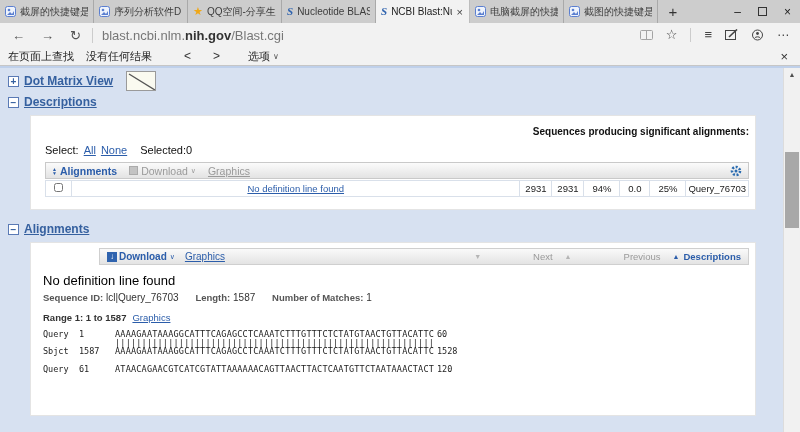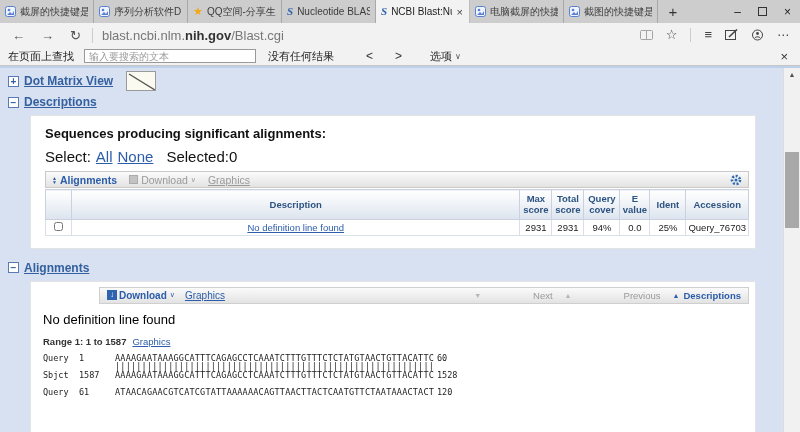--- a/index.html
+++ b/index.html
@@ -45,22 +45,22 @@
   .sb-arrow { display:block; text-align:center; font-size:7px; color:#505050; padding-top:3px; }
   .sb-thumb { position:absolute; left:1px; right:1px; top:84px; height:76px; background:#a8a8a8; }
 
   .sec-row { display:flex; align-items:center; gap:5px; margin-left:8px; }
   .toggle { width:11px; height:11px; border:1px solid #5a7ab5; background:#fff; color:#35609f; font-size:10px; font-weight:bold; line-height:9px; text-align:center; flex:none; }
   .sec-link { color:#35609f; font-weight:bold; text-decoration:underline; font-size:12px; }
   .dm-thumb { margin-left:8px; border:1px solid #9a9a9a; background:#fafaf0; }
 
   .panel { margin-left:30px; width:726px; background:#fff; border:1px solid #e4e4e4; }
   .panel1 { margin-top:6px; padding:10px 6px 12px 14px; }
-  .p1-head { font-size:13px; font-weight:bold; color:#111; }
-  .select-row { margin-top:7px; font-size:15px; color:#111; display:flex; gap:5px; align-items:center; }
+  .p1-head { font-size:10px; font-weight:bold; color:#111;text-align:right; }
+  .select-row { margin-top:7px; font-size:11px; color:#111; display:flex; gap:5px; align-items:center; }
   .select-row a { color:#2b5daa; text-decoration:underline; }
   .sel-count { margin-left:8px; }
 
   .tbl-toolbar { margin-top:6px; border:1px solid #c9c9c9; background:linear-gradient(#fbfbfb,#e3e3e3); height:17px; display:flex; align-items:center; padding:0 6px; font-size:10.5px; }
   .sort-ico { display:inline-flex; flex-direction:column; line-height:4px; font-size:5px; color:#2b5daa; margin-right:3px; }
   .tb-strong { color:#2b5daa; font-weight:bold; }
   .disk-gray { width:9px; height:9px; background:#c3c3c3; border:1px solid #ababab; margin:0 3px 0 12px; }
   .tb-gray { color:#9a9a9a; }
   .tb-gray-link { color:#9a9a9a; text-decoration:underline; margin-left:12px; }
   .caret { font-size:7px; color:#9a9a9a; margin-left:3px; }
@@ -189,21 +189,20 @@
           <circle cx="6.5" cy="6" r="5" fill="none" stroke="#444"></circle>
           <circle cx="6.5" cy="4.5" r="1.4" fill="#444"></circle>
           <path d="M3.8 9 C4.5 7.4 8.5 7.4 9.2 9" fill="none" stroke="#444"></path>
         </svg>
       <span class="txt-ico" style="font-size:12px;letter-spacing:1px">⋯</span>
     </span>
   </div>
 
   <div class="findbar">
     <span class="find-label">在页面上查找</span>
-    <input class="find-input" type="text" placeholder="输入要搜索的文本" style="">
     <span class="find-result">没有任何结果</span>
     <span class="find-chev find-prev">&lt;</span>
     <span class="find-chev find-next">&gt;</span>
     <span class="find-opts">
         <span>选项</span>
         <span class="chev-down">∨</span>
       </span>
     <span class="find-close">×</span>
   </div>
 
@@ -255,30 +254,20 @@
             <col style="width:26px">
             <col>
             <col style="width:32px">
             <col style="width:32px">
             <col style="width:36px">
             <col style="width:30px">
             <col style="width:36px">
             <col style="width:58px">
           </colgroup>
         <tbody>
-            <tr>
-          <th></th>
-          <th>Description</th>
-          <th>Max score</th>
-          <th>Total score</th>
-          <th>Query cover</th>
-          <th>E value</th>
-          <th>Ident</th>
-          <th>Accession</th>
-        </tr>
         <tr>
           <td><input class="chk" type="checkbox" style=""></td>
           <td class="desc-cell"><a href="#">No definition line found</a></td>
           <td>2931</td>
           <td>2931</td>
           <td>94%</td>
           <td>0.0</td>
           <td>25%</td>
           <td>Query_76703</td>
         </tr>
@@ -303,20 +292,28 @@
           <span class="tri tri-gray">▲</span>
           <span class="lbl-gray">Previous</span>
           <span class="tri tri-blue">▲</span>
           <span class="lbl-blue">Descriptions</span>
         </span>
       </div>
 
 
       <div class="al-detail">
         <div class="al-title">No definition line found</div>
+        <div class="meta">
+          <b>Sequence ID:</b>
+          <span>lcl|Query_76703</span><span class="gap"></span>
+          <b>Length:</b>
+          <span>1587</span><span class="gap"></span>
+          <b>Number of Matches:</b>
+          <span>1</span>
+        </div>
         <div class="range-row">
           <b>Range 1: 1 to 1587</b>
           <a href="#">Graphics</a>
         </div>
 
         <div class="aln">
           <div class="aln-group">
             <div class="aln-line"><span class="c1">Query</span><span class="c2">1</span><span class="c3">AAAAGAATAAAGGCATTTCAGAGCCTCAAATCTTTGTTTCTCTATGTAACTGTTACATTC</span><span class="c4">60</span></div>
             <div class="aln-line"><span class="c1"></span><span class="c2"></span><span class="c3">||||||||||||||||||||||||||||||||||||||||||||||||||||||||||||</span></div>
             <div class="aln-line"><span class="c1">Sbjct</span><span class="c2">1587</span><span class="c3">AAAAGAATAAAGGCATTTCAGAGCCTCAAATCTTTGTTTCTCTATGTAACTGTTACATTC</span><span class="c4">1528</span></div>

